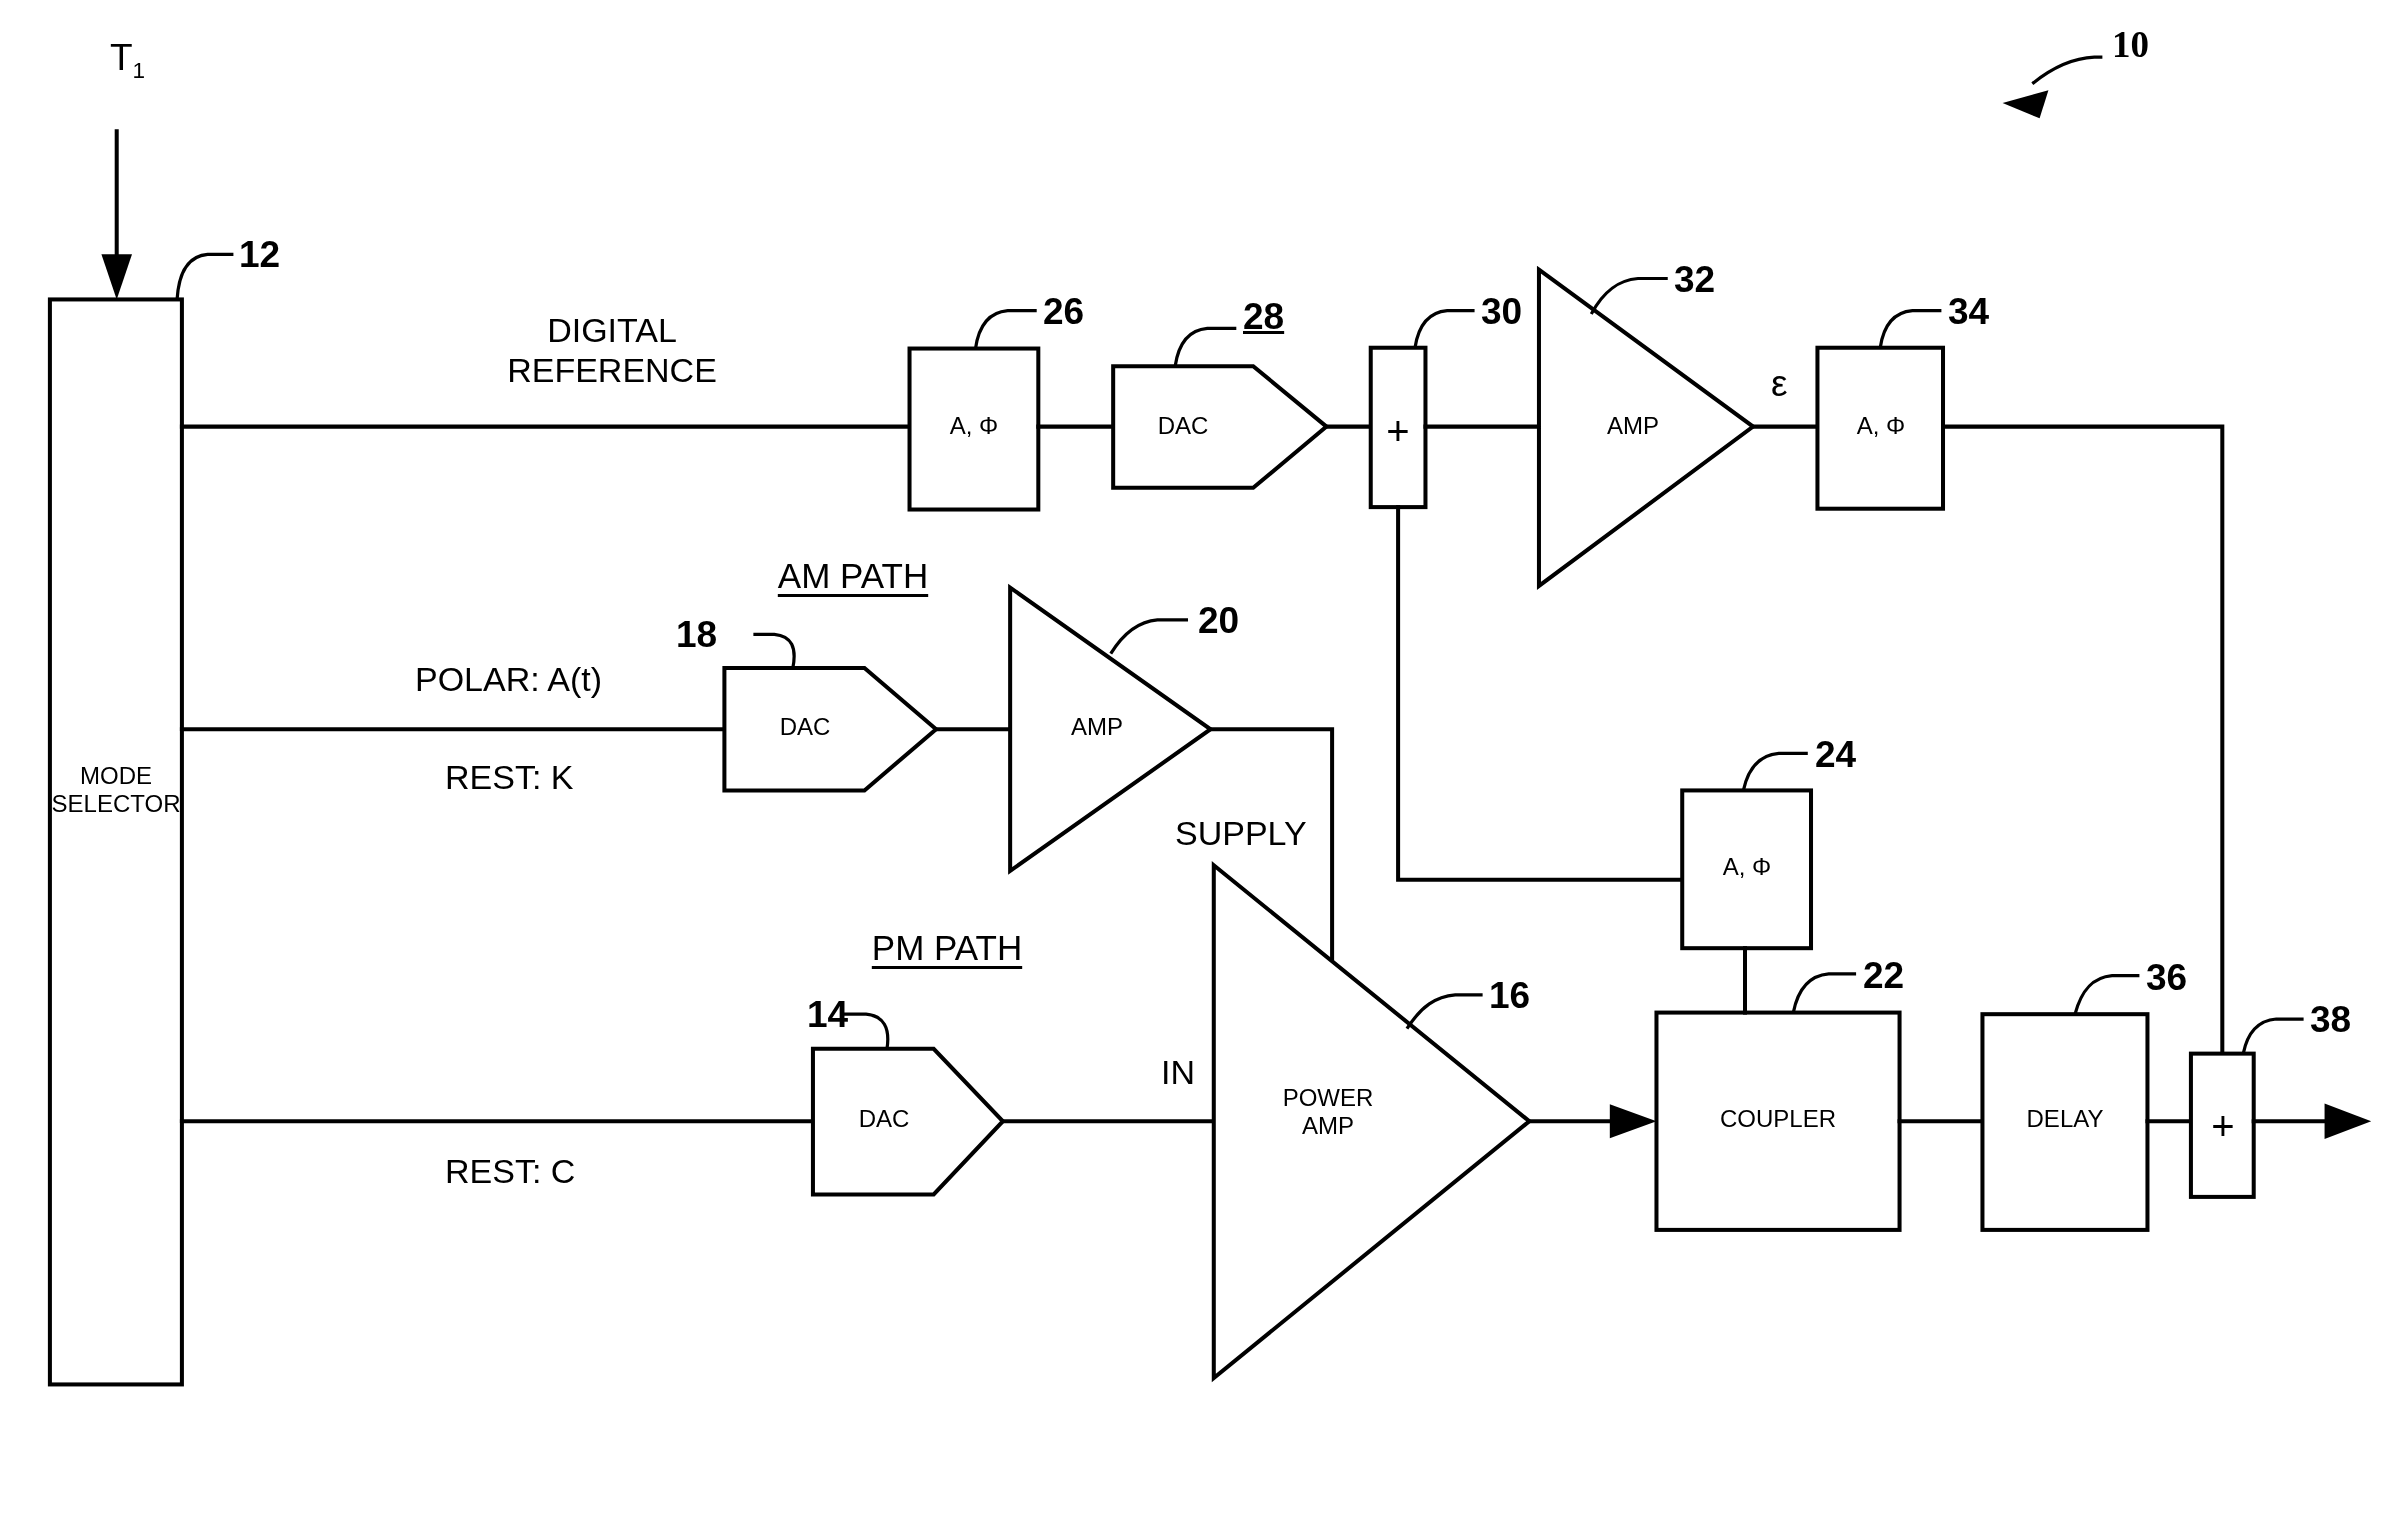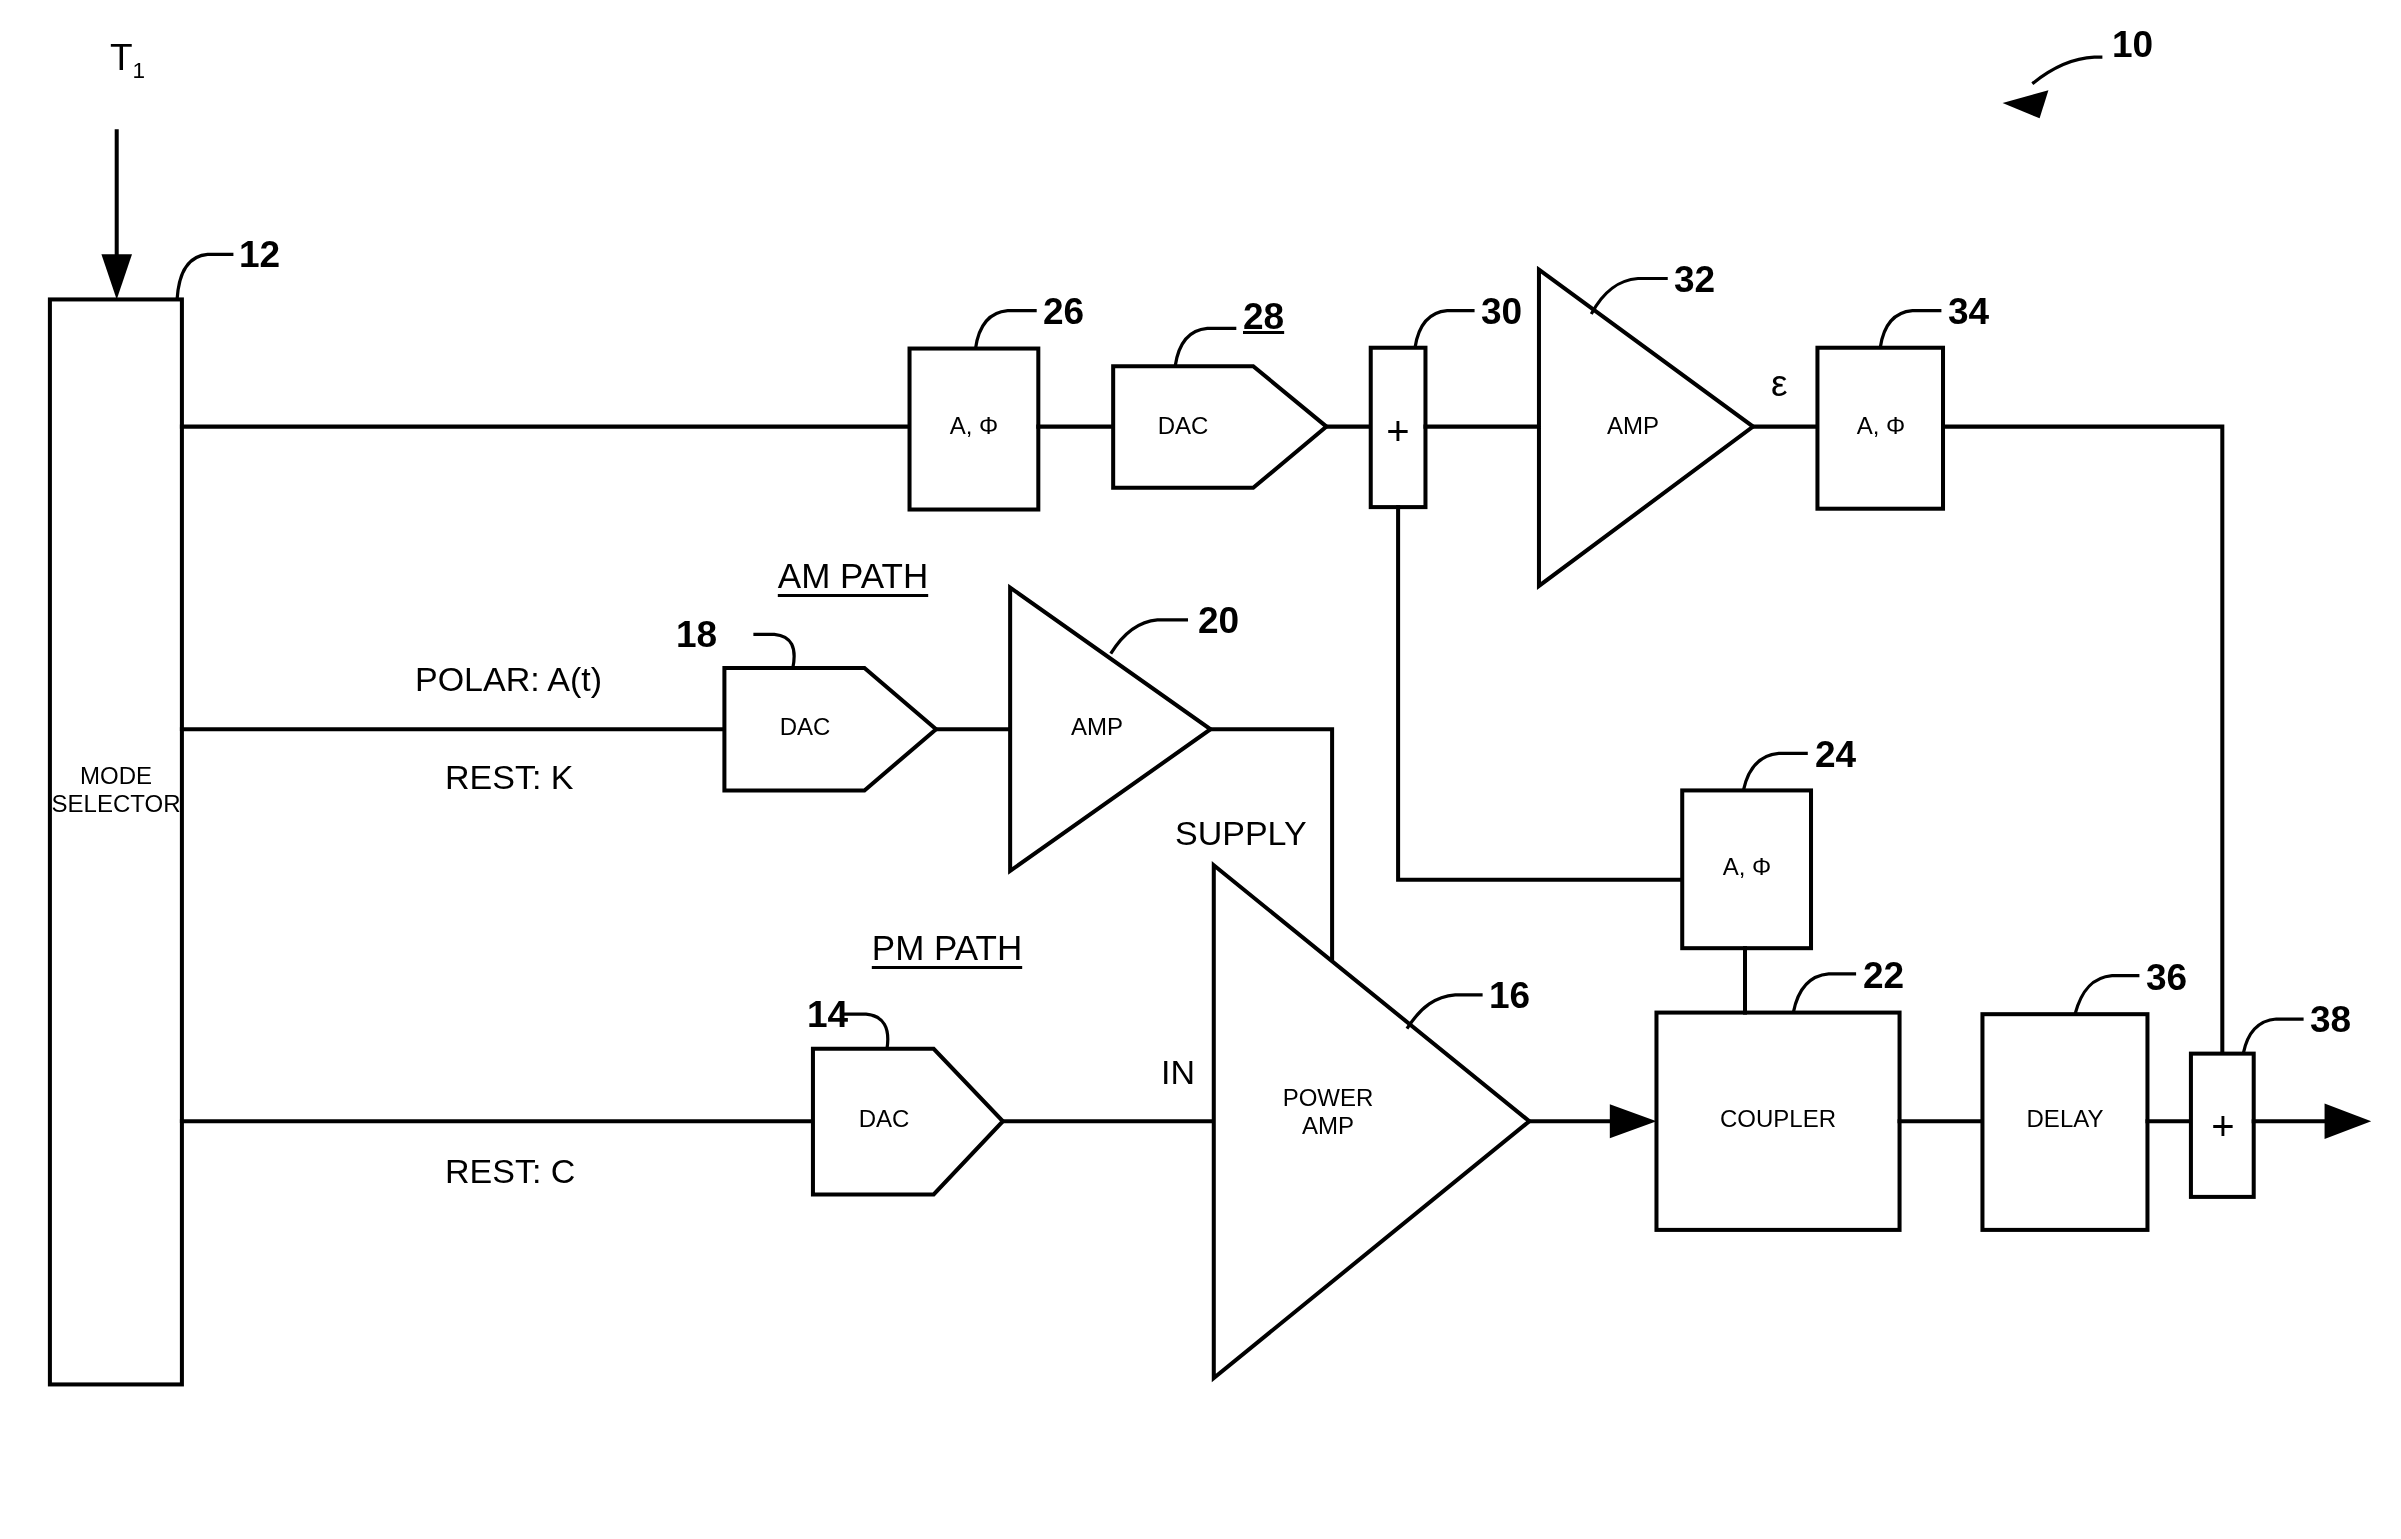--- a/index.html
+++ b/index.html
@@ -174,29 +174,33 @@
 
     <g>
       <line class="stroke" x1="2800" y1="1393" x2="2900" y2="1393"></line>
       <polygon class="filled" points="2946,1393 2888,1371 2888,1415"></polygon>
     </g>
 
   </svg>
 
   <div class="lbl sym" style="left:110px; top:36px;"><span>T</span><span class="sub">1</span></div>
 
-  <div class="lbl reftext" style="left:2112px; top:22.5px;">10</div>
+  <div class="lbl reftext" style="left:2112px; top:22.5px;font-family:Liberation Serif, serif;">10</div>
 
   <div class="lbl blocktext" style="left:116px; top:762px;">
     <div style="transform:translateX(-50%)">MODE</div>
     <div style="transform:translateX(-50%)">SELECTOR</div>
   </div>
   <div class="lbl reftext" style="left:239px; top:233px;text-align:right;">12</div>
 
 
+  <div class="lbl signal" style="left:612px; top:310px; text-align:center;">
+    <div style="transform:translateX(-50%)">DIGITAL</div>
+    <div style="transform:translateX(-50%)">REFERENCE</div>
+  </div>
 
   <div class="lbl blocktext" style="left:974px; top:412px; transform:translateX(-50%);">A, Φ</div>
   <div class="lbl reftext" style="left:1043px; top:290px;">26</div>
 
   <div class="lbl blocktext" style="left:1183px; top:412px; transform:translateX(-50%);">DAC</div>
   <div class="lbl reftext" style="left:1243px; top:295px;text-decoration:underline;">28</div>
 
   <div class="lbl blocktext" style="left:1398px; top:408px; transform:translateX(-50%); font-size:40px;">+</div>
   <div class="lbl reftext" style="left:1481px; top:290px;">30</div>
 

